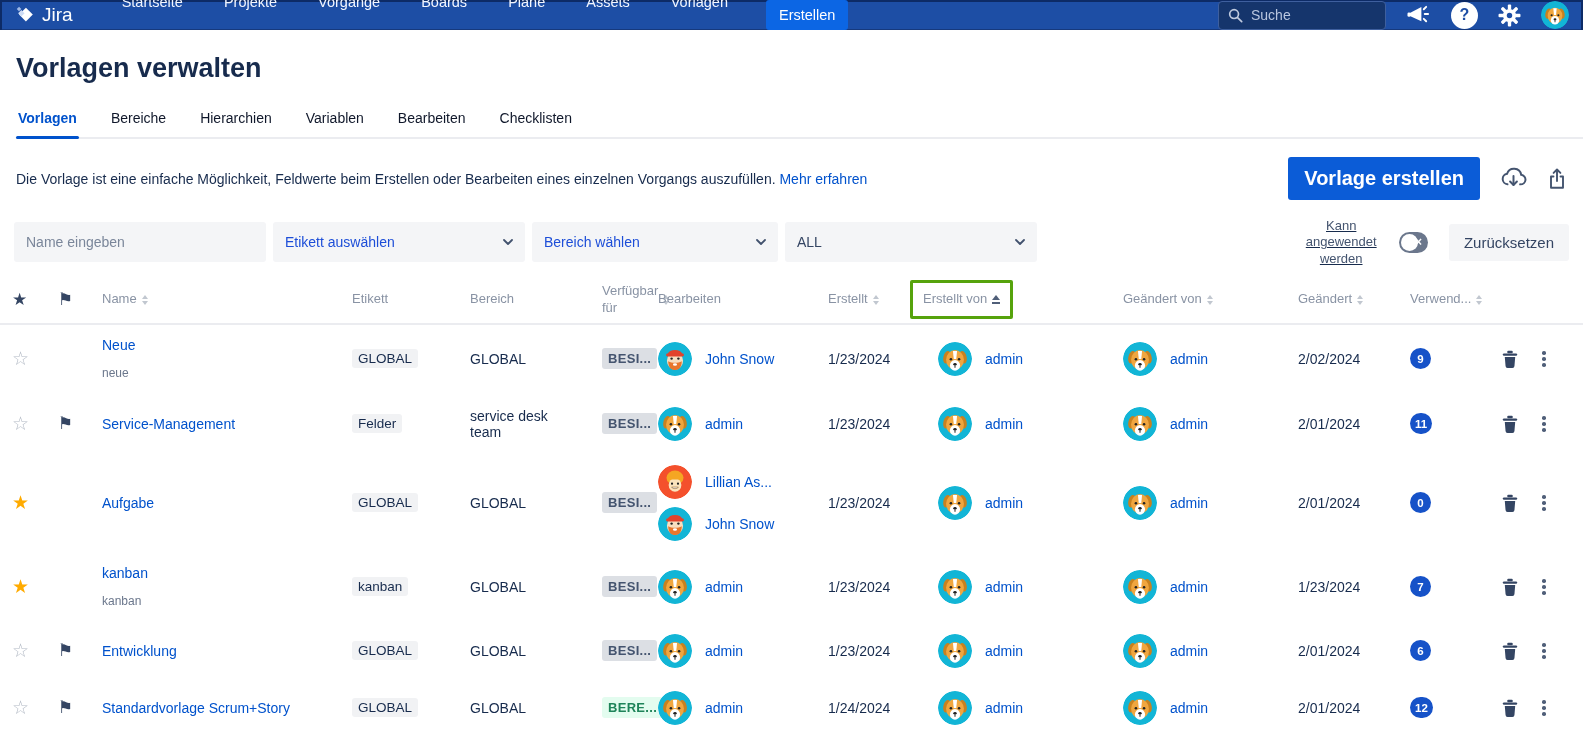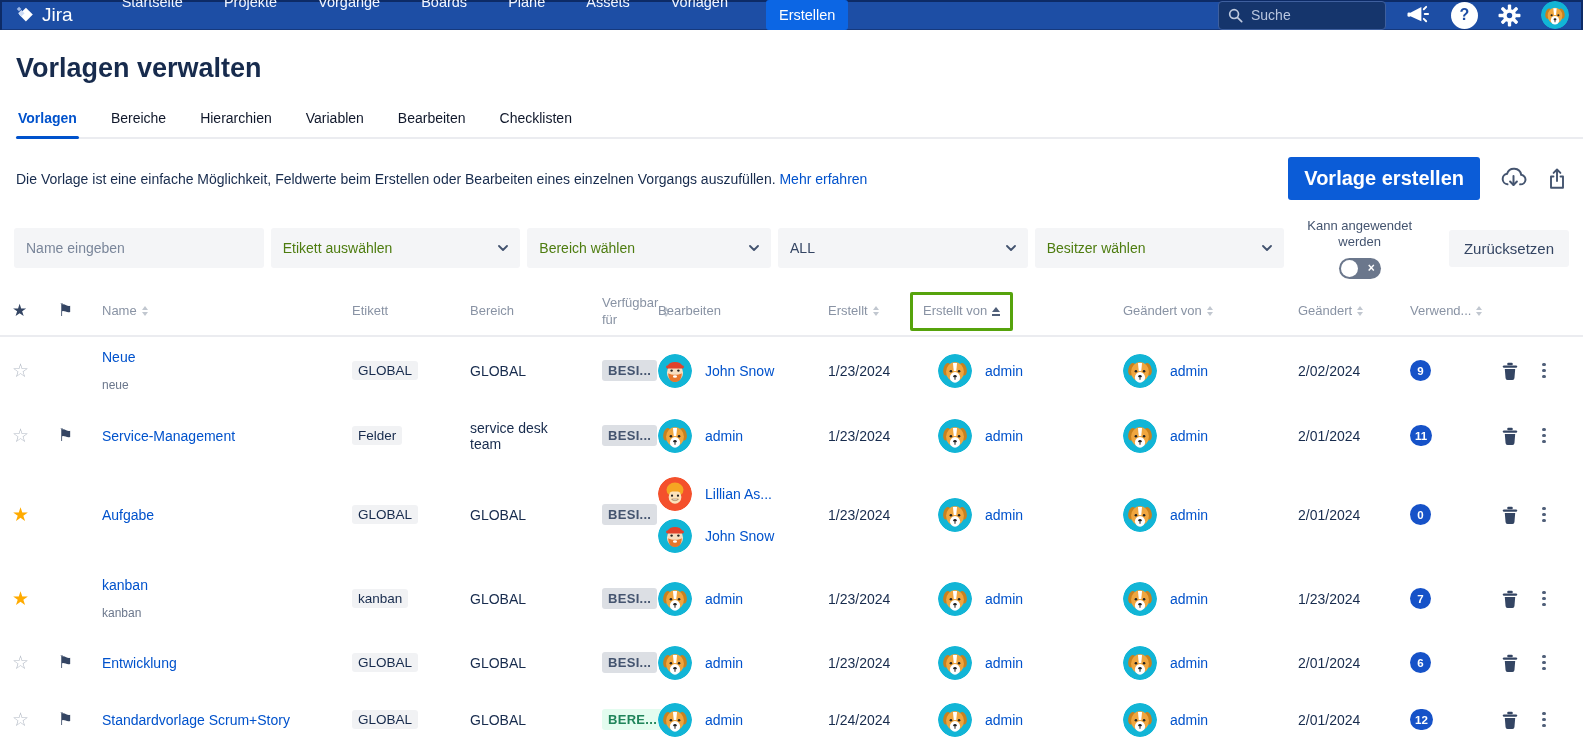--- a/index.html
+++ b/index.html
@@ -44,28 +44,28 @@
   .desc a { color:#0052CC; text-decoration:none; }
   .desc-actions { display:flex; align-items:center; gap:20px; }
   .btn-primary { background:#0B5CD7; color:#fff; font-size:20px; font-weight:600;
     border:none; border-radius:3px; padding:10px 16px; cursor:pointer; }
   .tool-ico { color:#44546F; display:flex; cursor:pointer; }
 
   
   .filters { display:flex; align-items:center; gap:7px; padding:4px 14px 10px; }
   .f-box { height:40px; background:#F4F5F7; border-radius:3px; display:flex;
     align-items:center; justify-content:space-between; padding:0 12px; font-size:14px;
-    color:#4d7c0f; cursor:pointer; }
+    color:#1d4ed8; cursor:pointer; }
   .f-box.value { color:#344563; }
   .f-box svg { color:#42526E; }
   input.f-box { border:none; outline:none; cursor:text; font-family:inherit; }
   input.f-box::placeholder { color:#7A869A; }
   .w252 { width:252px; } .w246 { width:246px; }
-  .toggle-block { margin-left:auto; display:flex; flex-direction:column; align-items:center;
-    gap:7px; width:138px; }
+  .toggle-block { margin-left:auto; display:flex; flex-direction:row; align-items:center;
+    gap:7px; width:138px;text-decoration:underline; }
   .toggle-label { font-size:13px; color:#44546F; text-align:center; line-height:1.25; }
   .toggle { width:42px; height:21px; background:#6B778C; border-radius:11px; position:relative;
     cursor:pointer; display:flex; align-items:center; }
   .toggle .knob { width:17px; height:17px; background:#fff; border-radius:50%;
     position:absolute; left:2px; }
   .toggle .x { position:absolute; right:6px; color:#fff; font-size:12px; font-weight:700; }
   .btn-reset { background:#F4F5F7; border:none; border-radius:3px; color:#344563;
     font-size:15px; font-weight:500; padding:10px 15px; margin-left:14px; cursor:pointer; }
 
   
@@ -322,26 +322,20 @@
     <svg width="10" height="6">
         <use href="#ic-chev"></use>
       </svg>
   </div>
   <div class="f-box w252 value">
     <span>ALL</span>
     <svg width="10" height="6">
         <use href="#ic-chev"></use>
       </svg>
   </div>
-  <div class="f-box w252">
-    <span>Besitzer wählen</span>
-    <svg width="10" height="6">
-        <use href="#ic-chev"></use>
-      </svg>
-  </div>
   <div class="toggle-block">
     <span class="toggle-label">Kann angewendet werden</span>
     <div class="toggle">
       <span class="knob"></span>
       <span class="x">×</span>
     </div>
   </div>
   <button class="btn-reset">Zurücksetzen</button>
 </div>
 

